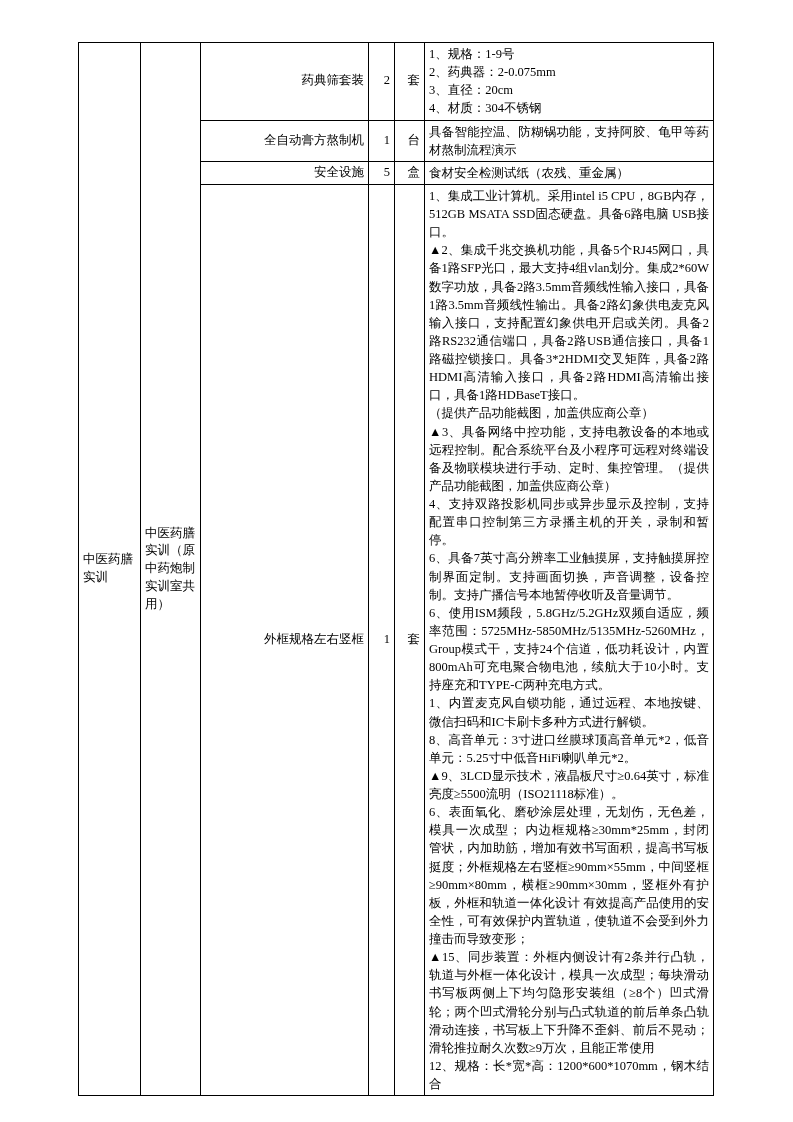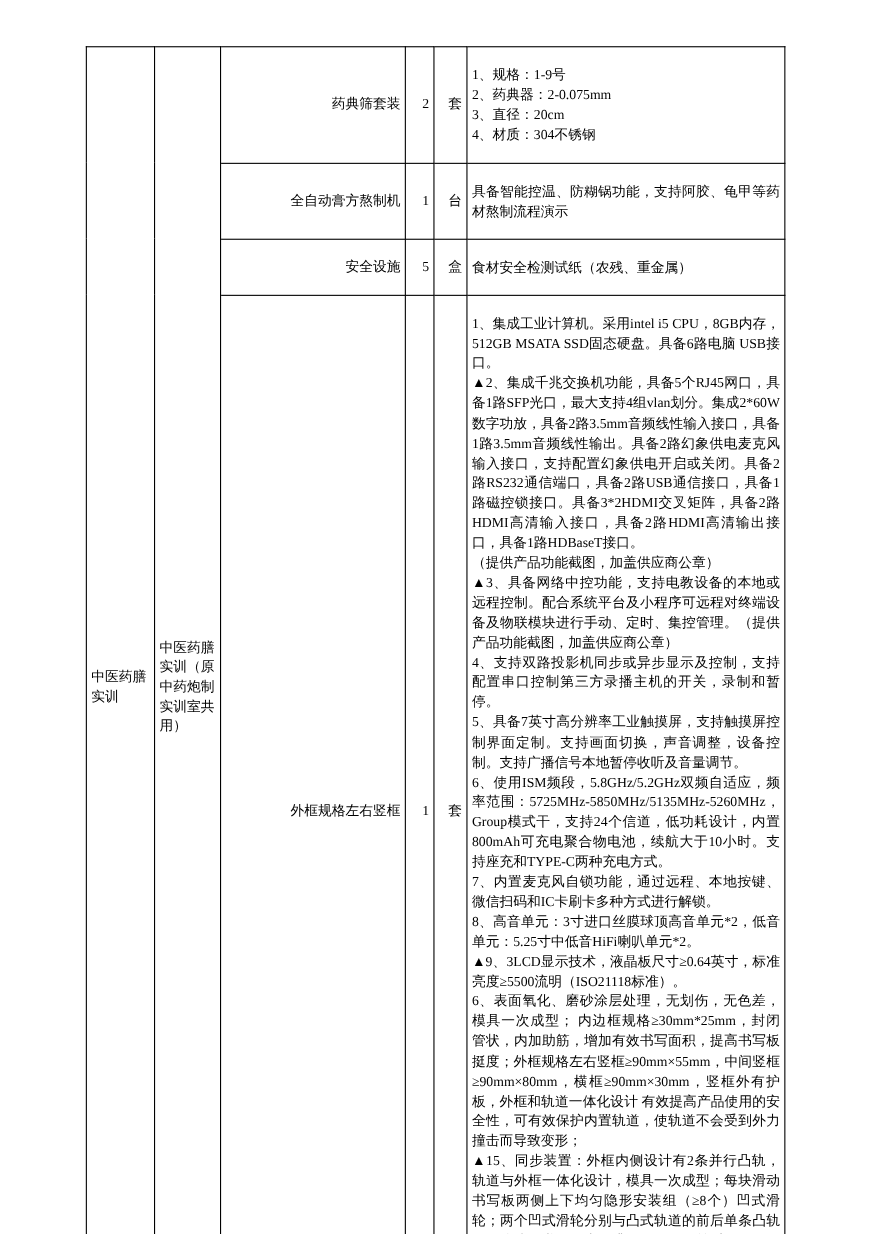--- a/index.html
+++ b/index.html
@@ -23,21 +23,21 @@
   }
   table.spec {
     border-collapse: collapse;
     width: 635px;
     table-layout: fixed;
     border: 1px solid #000;
   }
   table.spec td {
     border: 1px solid #000;
     vertical-align: middle;
-    padding: 16px 4px;
+    padding: 2px 4px;
     font-size: 12.5px;
     line-height: 1.42;
     margin-top: 36px;
   }
   .col-a { width: 62px; }
   .col-b { width: 60px; }
   .col-c { width: 168px; }
   .col-d { width: 26px; }
   .col-e { width: 30px; }
   .col-f { width: 289px; }
@@ -121,23 +121,23 @@
       <tr>
         <td class="c-center">外框规格左右竖框</td>
         <td class="c-center">1</td>
         <td class="c-center">套</td>
         <td class="c-desc">
           <p class="desc-line">1、集成工业计算机。采用intel i5 CPU，8GB内存，512GB MSATA SSD固态硬盘。具备6路电脑 USB接口。</p>
           <p class="desc-line">▲2、集成千兆交换机功能，具备5个RJ45网口，具备1路SFP光口，最大支持4组vlan划分。集成2*60W数字功放，具备2路3.5mm音频线性输入接口，具备1路3.5mm音频线性输出。具备2路幻象供电麦克风输入接口，支持配置幻象供电开启或关闭。具备2路RS232通信端口，具备2路USB通信接口，具备1路磁控锁接口。具备3*2HDMI交叉矩阵，具备2路HDMI高清输入接口，具备2路HDMI高清输出接口，具备1路HDBaseT接口。</p>
           <p class="desc-line bold">（提供产品功能截图，加盖供应商公章）</p>
           <p class="desc-line">▲3、具备网络中控功能，支持电教设备的本地或远程控制。配合系统平台及小程序可远程对终端设备及物联模块进行手动、定时、集控管理。<span class="bold">（提供产品功能截图，加盖供应商公章）</span></p>
           <p class="desc-line">4、支持双路投影机同步或异步显示及控制，支持配置串口控制第三方录播主机的开关，录制和暂停。</p>
-          <p class="desc-line">5、具备7英寸高分辨率工业触摸屏，支持触摸屏控制界面定制。支持画面切换，声音调整，设备控制。支持广播信号本地暂停收听及音量调节。</p>
+          <p class="desc-line">6、具备7英寸高分辨率工业触摸屏，支持触摸屏控制界面定制。支持画面切换，声音调整，设备控制。支持广播信号本地暂停收听及音量调节。</p>
           <p class="desc-line">6、使用ISM频段，5.8GHz/5.2GHz双频自适应，频率范围：5725MHz-5850MHz/5135MHz-5260MHz，Group模式干，支持24个信道，低功耗设计，内置800mAh可充电聚合物电池，续航大于10小时。支持座充和TYPE-C两种充电方式。</p>
-          <p class="desc-line">7、内置麦克风自锁功能，通过远程、本地按键、微信扫码和IC卡刷卡多种方式进行解锁。</p>
+          <p class="desc-line">1、内置麦克风自锁功能，通过远程、本地按键、微信扫码和IC卡刷卡多种方式进行解锁。</p>
           <p class="desc-line">8、高音单元：3寸进口丝膜球顶高音单元*2，低音单元：5.25寸中低音HiFi喇叭单元*2。</p>
           <p class="desc-line">▲9、3LCD显示技术，液晶板尺寸≥0.64英寸，标准亮度≥5500流明（ISO21118标准）。</p>
           <p class="desc-line">6、表面氧化、磨砂涂层处理，无划伤，无色差，模具一次成型； 内边框规格≥30mm*25mm，封闭管状，内加助筋，增加有效书写面积，提高书写板挺度；外框规格左右竖框≥90mm×55mm，中间竖框≥90mm×80mm，横框≥90mm×30mm，竖框外有护板，外框和轨道一体化设计 有效提高产品使用的安全性，可有效保护内置轨道，使轨道不会受到外力撞击而导致变形；</p>
           <p class="desc-line">▲15、同步装置：外框内侧设计有2条并行凸轨，轨道与外框一体化设计，模具一次成型；每块滑动书写板两侧上下均匀隐形安装组（≥8个）凹式滑轮；两个凹式滑轮分别与凸式轨道的前后单条凸轨滑动连接，书写板上下升降不歪斜、前后不晃动；滑轮推拉耐久次数≥9万次，且能正常使用</p>
           <p class="desc-line">12、规格：长*宽*高：1200*600*1070mm，钢木结合</p>
         </td>
       </tr>
     </tbody>
   </table>
 

